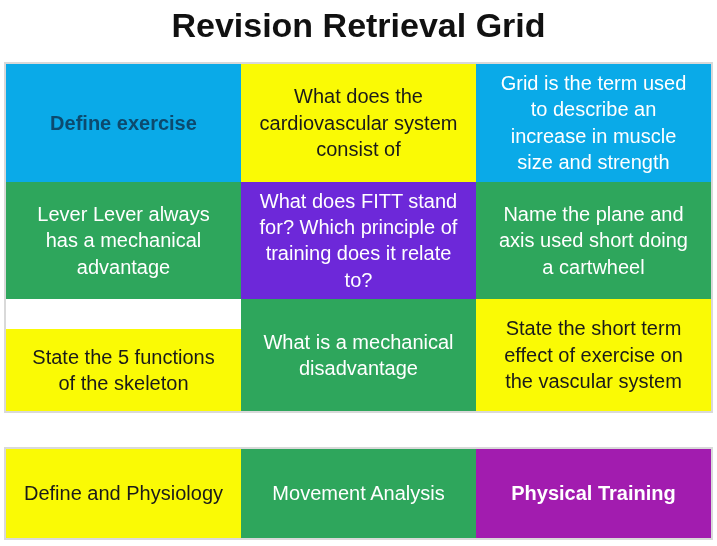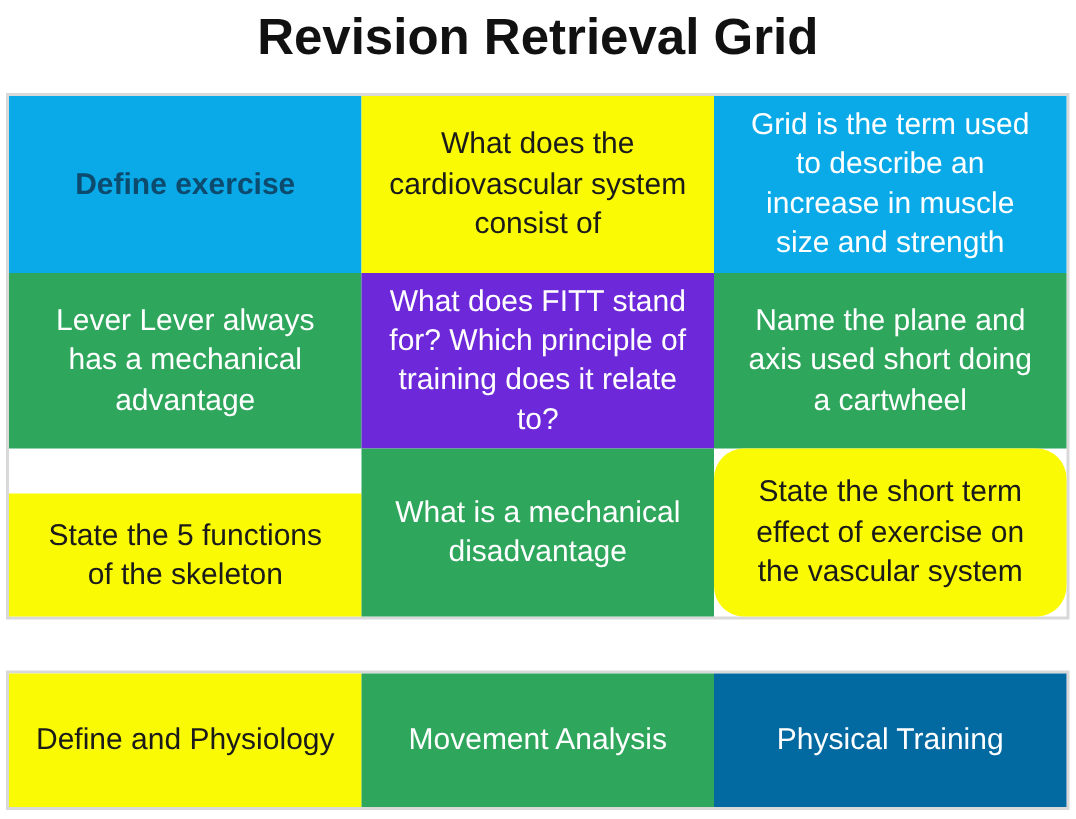--- a/index.html
+++ b/index.html
@@ -70,22 +70,22 @@
 
   <div class="qgrid">
     <div class="cell" style="background: rgb(10, 170, 232); color: #0c4a6e; font-weight: bold;">Define exercise</div>
     <div class="cell" style="background: rgb(250, 250, 5); color: rgb(26, 26, 26);">What does the cardiovascular system consist of</div>
     <div class="cell" style="background: rgb(10, 170, 232); color: rgb(255, 255, 255);">Grid is the term used to describe an increase in muscle size and strength</div>
     <div class="cell" style="background: rgb(46, 166, 92); color: rgb(255, 255, 255);">Lever Lever always has a mechanical advantage</div>
     <div class="cell" style="background: #6d28d9; color: rgb(255, 255, 255);">What does FITT stand for? Which principle of training does it relate to?</div>
     <div class="cell" style="background: rgb(46, 166, 92); color: rgb(255, 255, 255);">Name the plane and axis used short doing a cartwheel</div>
     <div class="cell" style="background: rgb(250, 250, 5); color: rgb(26, 26, 26); margin-top: 30px;">State the 5 functions of the skeleton</div>
     <div class="cell" style="background: rgb(46, 166, 92); color: rgb(255, 255, 255);">What is a mechanical disadvantage</div>
-    <div class="cell" style="background: rgb(250, 250, 5); color: rgb(26, 26, 26); border-radius: 20px;">State the short term effect of exercise on the vascular system</div>
+    <div class="cell" style="background: rgb(250, 250, 5); color: rgb(26, 26, 26);">State the short term effect of exercise on the vascular system</div>
   </div>
 
   <div class="catrow">
     <div class="cell" style="background: rgb(250, 250, 5); color: rgb(26, 26, 26);">Define and Physiology</div>
     <div class="cell" style="background: rgb(46, 166, 92); color: rgb(255, 255, 255);">Movement Analysis</div>
-    <div class="cell" style="background: #0369a1; color: rgb(255, 255, 255);">Physical Training</div>
+    <div class="cell" style="background: #a21caf; color: rgb(255, 255, 255); font-weight: bold;">Physical Training</div>
   </div>
 
 </div>
 
 </body></html>

